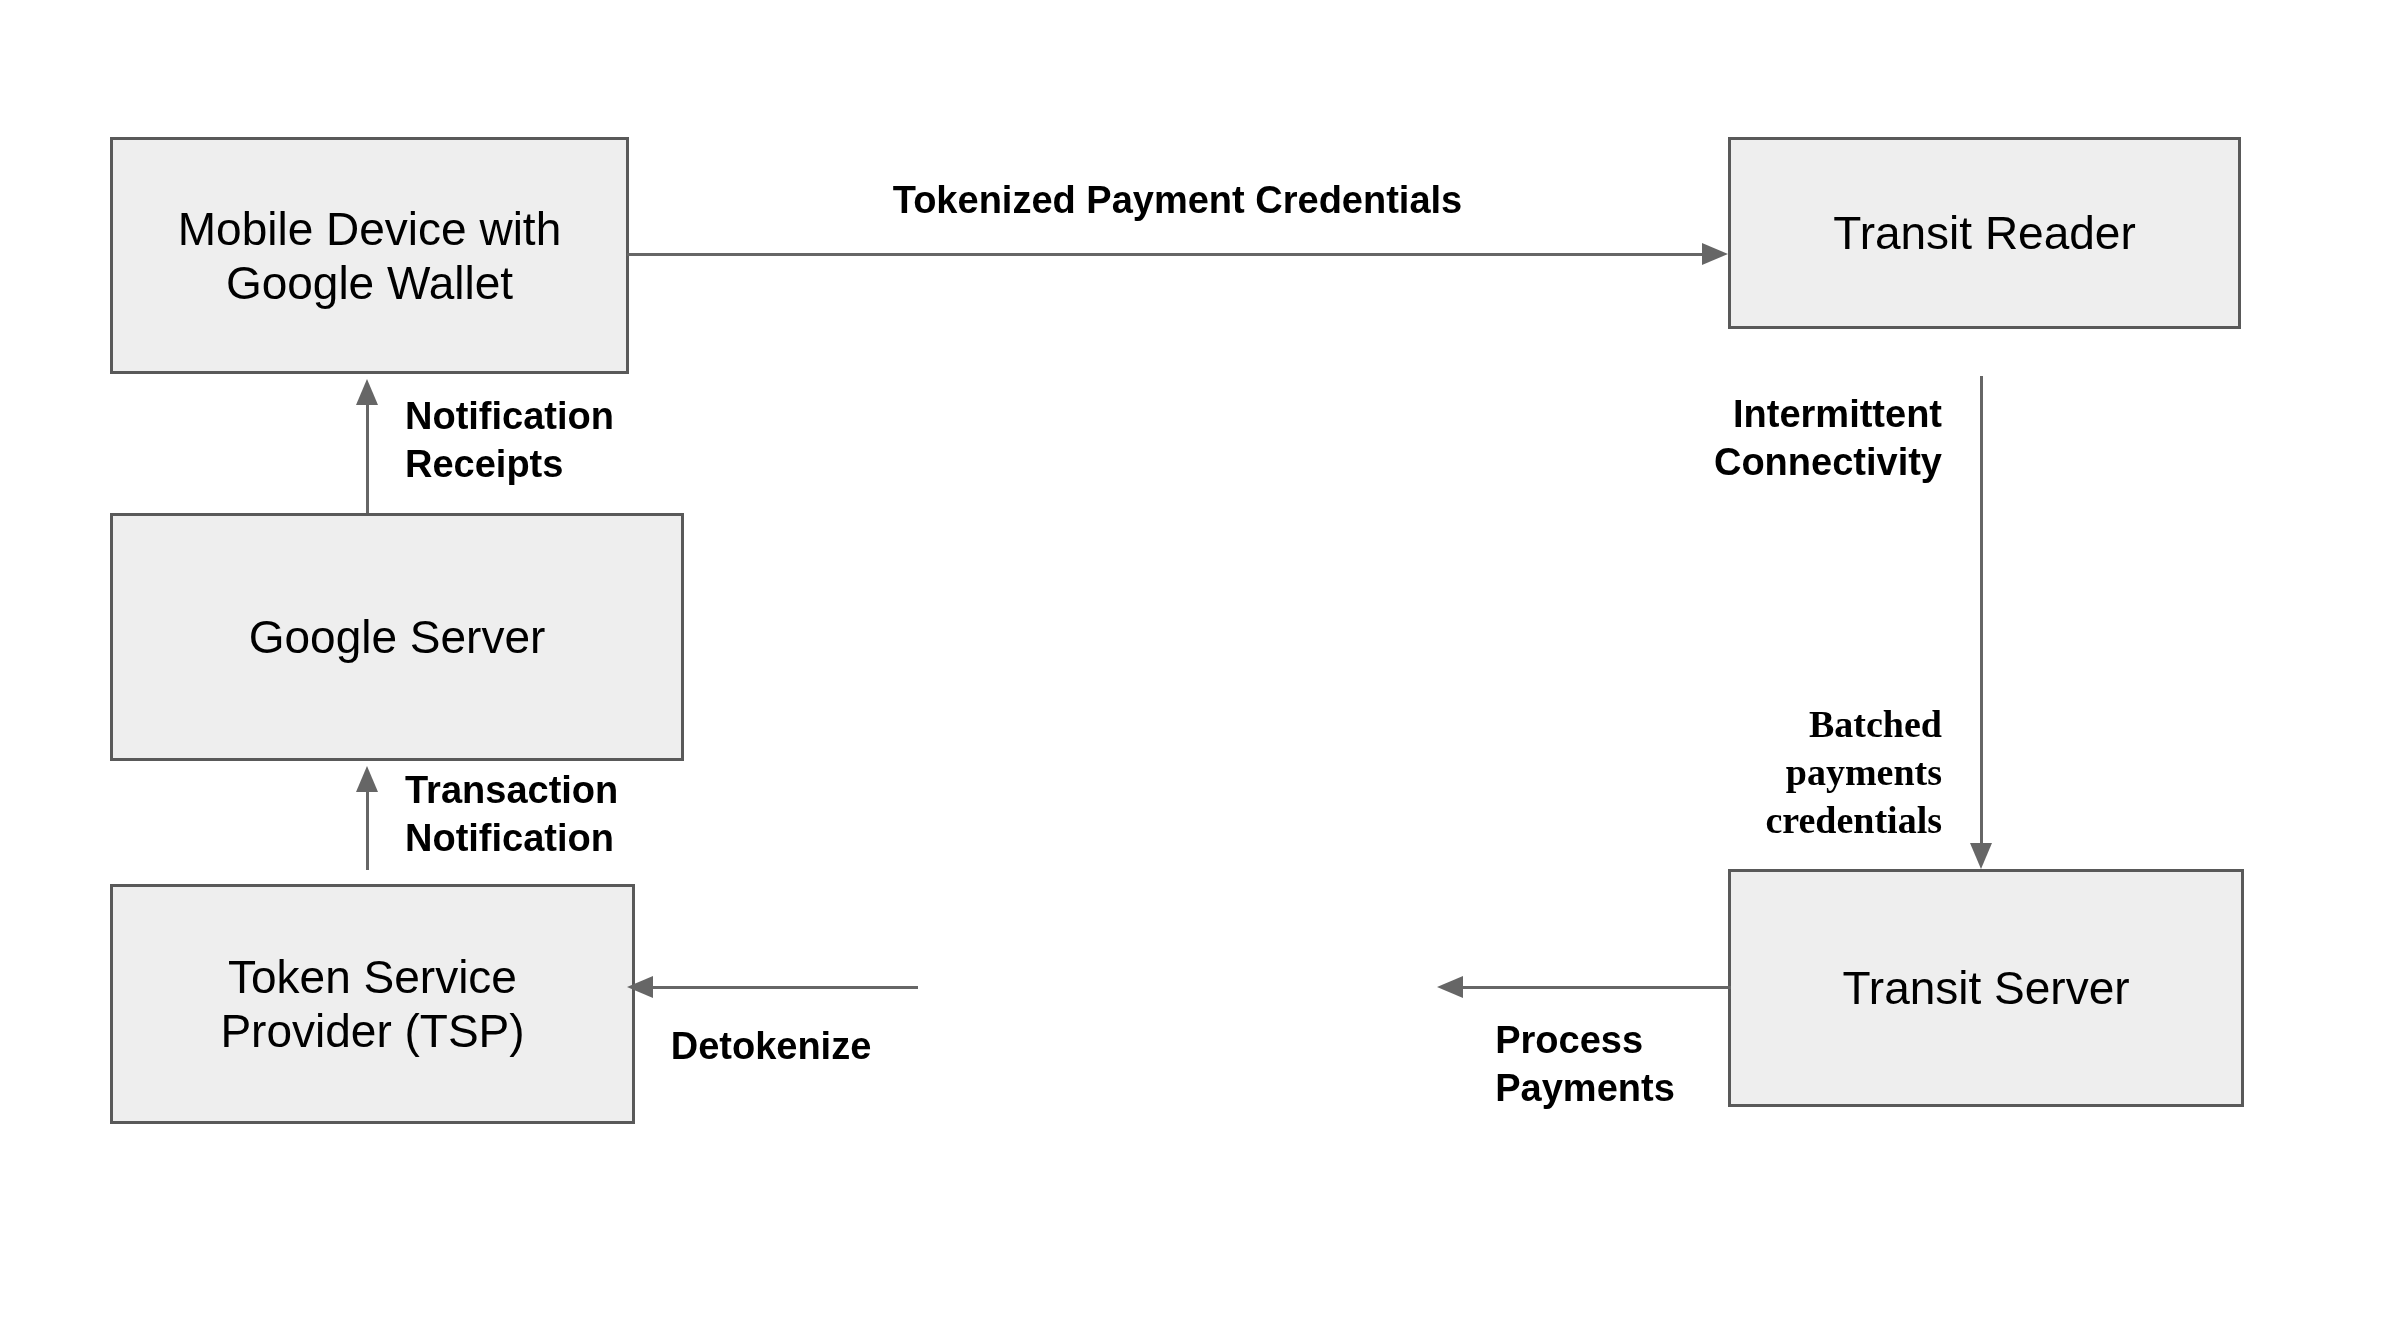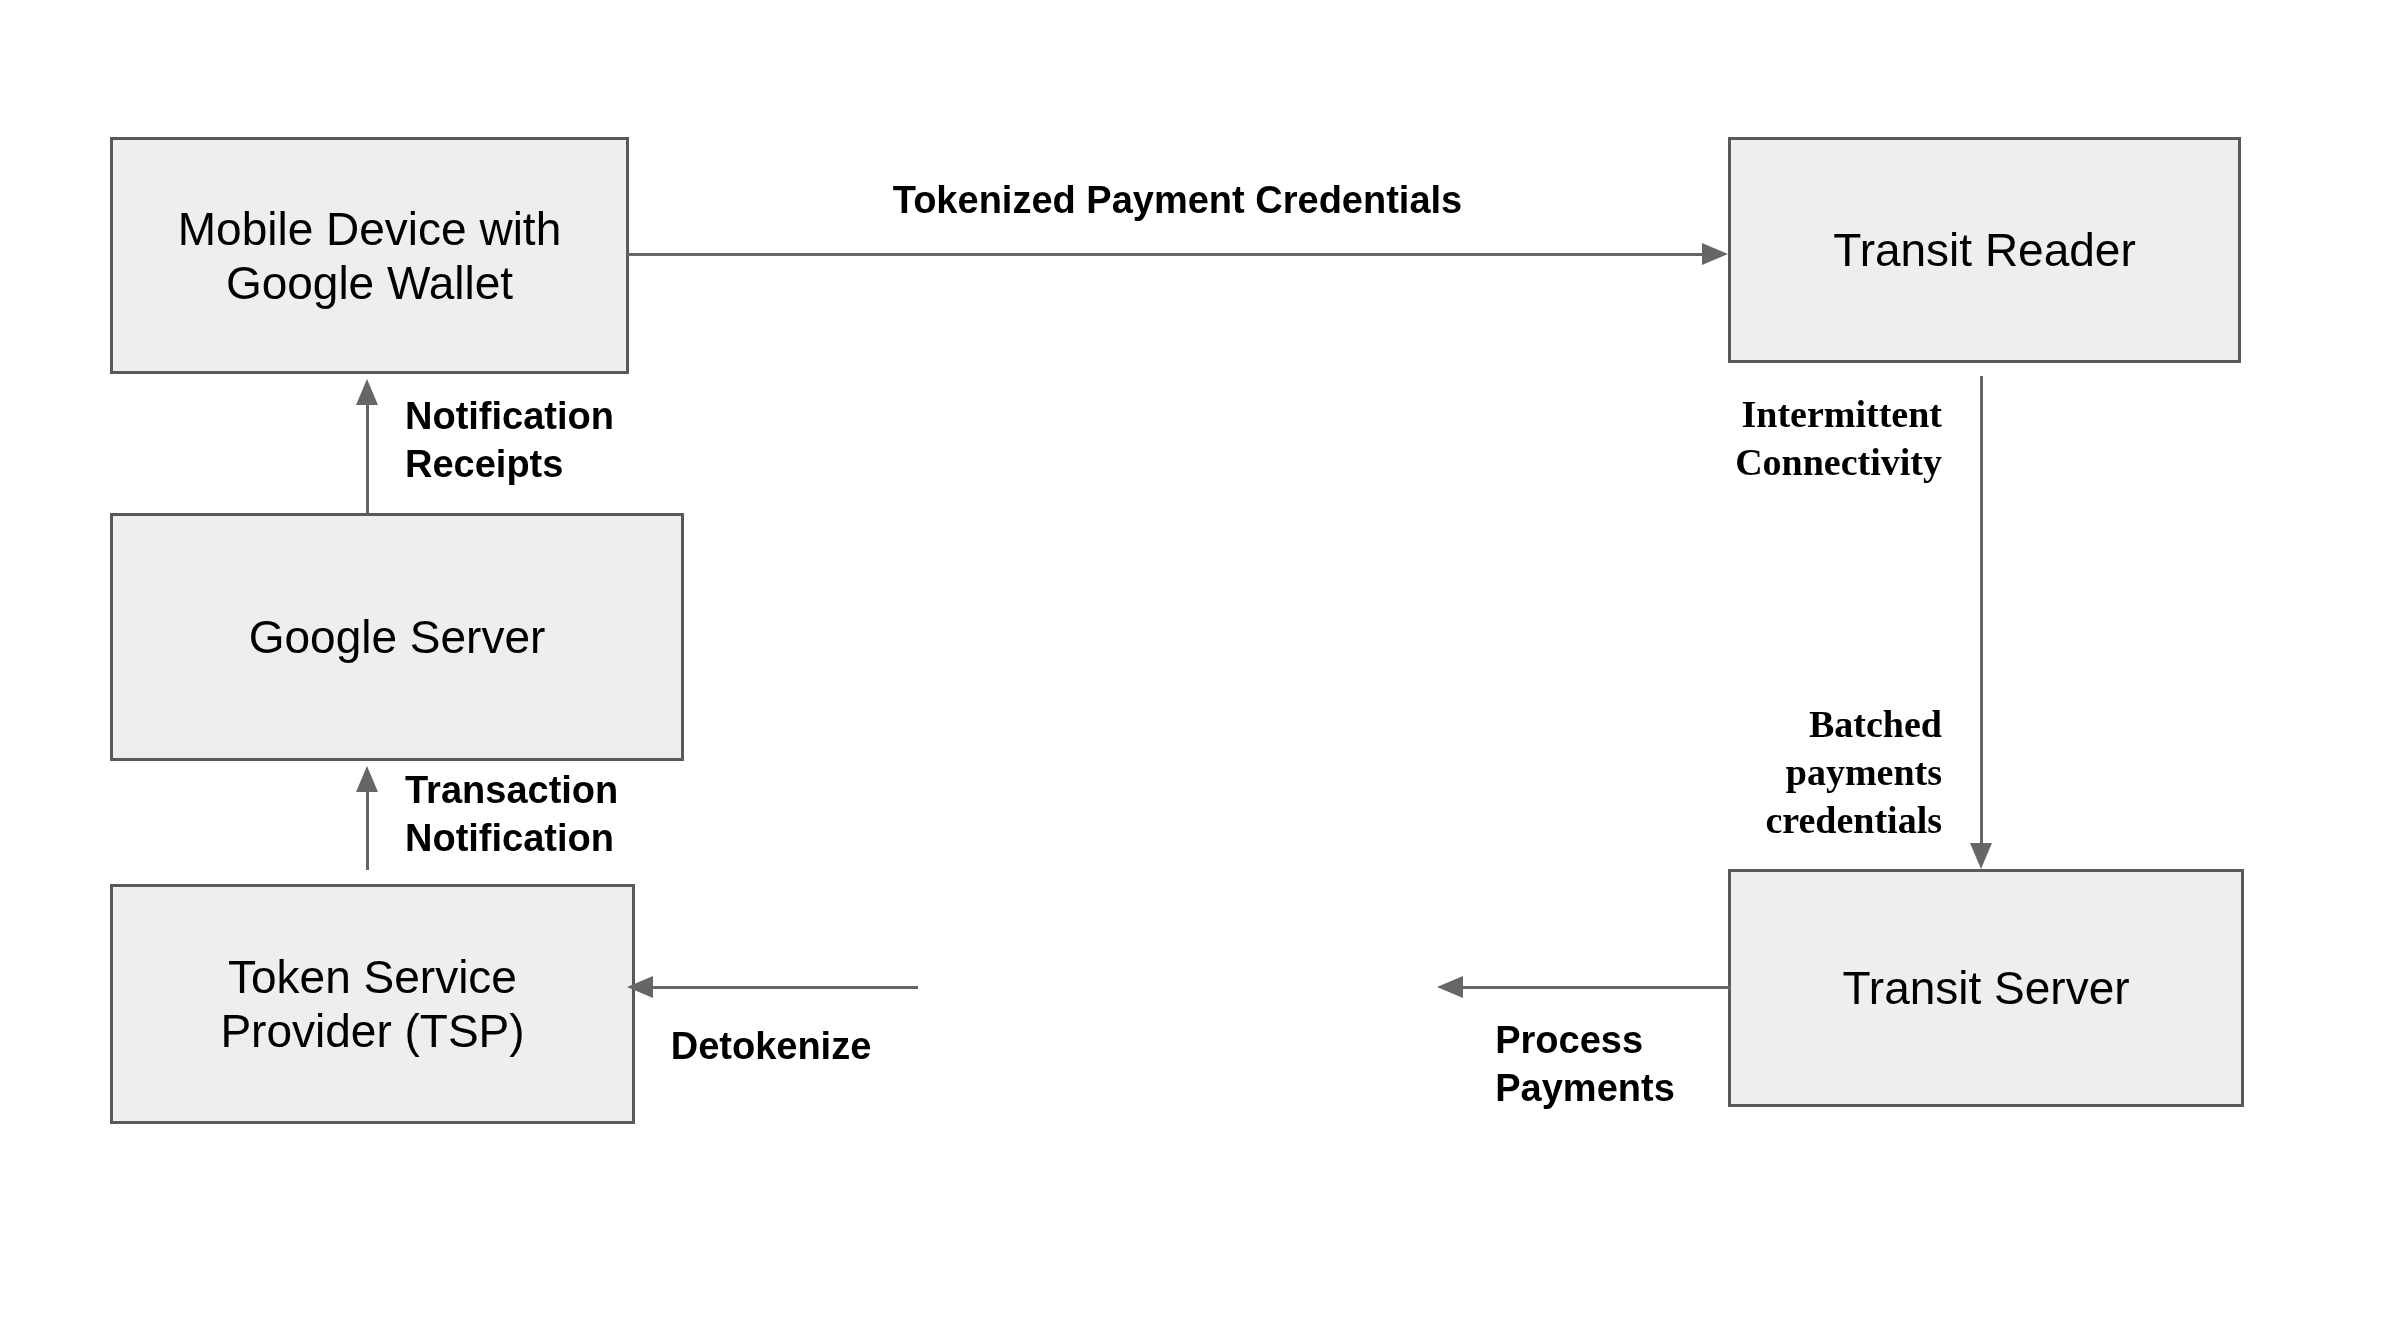--- a/index.html
+++ b/index.html
@@ -37,21 +37,21 @@
   }
   .line { position: absolute; background: var(--arrow, #666666); }
   .head { position: absolute; width: 0; height: 0; border-style: solid; border-color: transparent; }
   .head.right { border-top: 11px solid transparent; border-bottom: 11px solid transparent; border-left: 26px solid var(--arrow, #666666); }
   .head.left  { border-top: 11px solid transparent; border-bottom: 11px solid transparent; border-right: 26px solid var(--arrow, #666666); }
   .head.up    { border-left: 11px solid transparent; border-right: 11px solid transparent; border-bottom: 26px solid var(--arrow, #666666); }
   .head.down  { border-left: 11px solid transparent; border-right: 11px solid transparent; border-top: 26px solid var(--arrow, #666666); }
 
   
   #node-mobile    { left: 110px;  top: 137px; width: 519px; height: 237px; }
-  #node-reader    { left: 1728px; top: 137px; width: 513px; height: 226px; }
+  #node-reader    { left: 1728px; top: 137px; width: 513px; height: 192px; }
   #node-google    { left: 110px;  top: 513px; width: 574px; height: 248px; }
   #node-tsp       { left: 110px;  top: 870px; width: 525px; height: 240px; margin-top: 14px; }
   #node-processor { left: 918px;  top: 869px; width: 516px; height: 238px; }
   #node-tserver   { left: 1728px; top: 869px; width: 516px; height: 238px; }
 
   
   #arrow-tokenized-line   { left: 627px;  top: 253px; width: 1075px; height: 3px; }
   #arrow-tokenized-head   { left: 1702px; top: 243px; }
   #arrow-batch-line       { left: 1980px; top: 376px; width: 3px; height: 467px; }
   #arrow-batch-head       { left: 1970px; top: 843px; }
@@ -59,21 +59,21 @@
   #arrow-process-head     { left: 1434px; top: 976px; }
   #arrow-detokenize-line  { left: 650px;  top: 986px; width: 268px; height: 3px; }
   #arrow-detokenize-head  { left: 624px;  top: 976px; }
   #arrow-transaction-line { left: 366px;  top: 787px; width: 3px; height: 83px; }
   #arrow-transaction-head { left: 356px;  top: 763px; }
   #arrow-receipts-line    { left: 366px;  top: 400px; width: 3px; height: 113px; }
   #arrow-receipts-head    { left: 356px;  top: 376px; }
 
   
   #label-tokenized   { left: 627px;  top: 176px; width: 1101px; text-align: center; }
-  #label-intermittent{ right: 447px; top: 390px; text-align: right; font-family: Liberation Serif, serif; }
+  #label-intermittent{ right: 447px; top: 390px; text-align: right; }
   #label-batched     { right: 447px; top: 700px; text-align: right; font-family: Liberation Serif, serif; }
   #label-process     { left: 1585px; top: 1016px; transform: translateX(-50%); text-align: left; }
   #label-detokenize  { left: 771px;  top: 1022px; transform: translateX(-50%); text-align: center; }
   #label-transaction { left: 405px;  top: 766px; text-align: left; }
   #label-receipts    { left: 405px;  top: 392px; text-align: left; }
 </style>
 </head>
 <body>
 
 <div class="canvas" style="--bg: #ffffff; --node-fill: #eeeeee; --node-border: #595959; --arrow: #666666; --text: #000000;">

